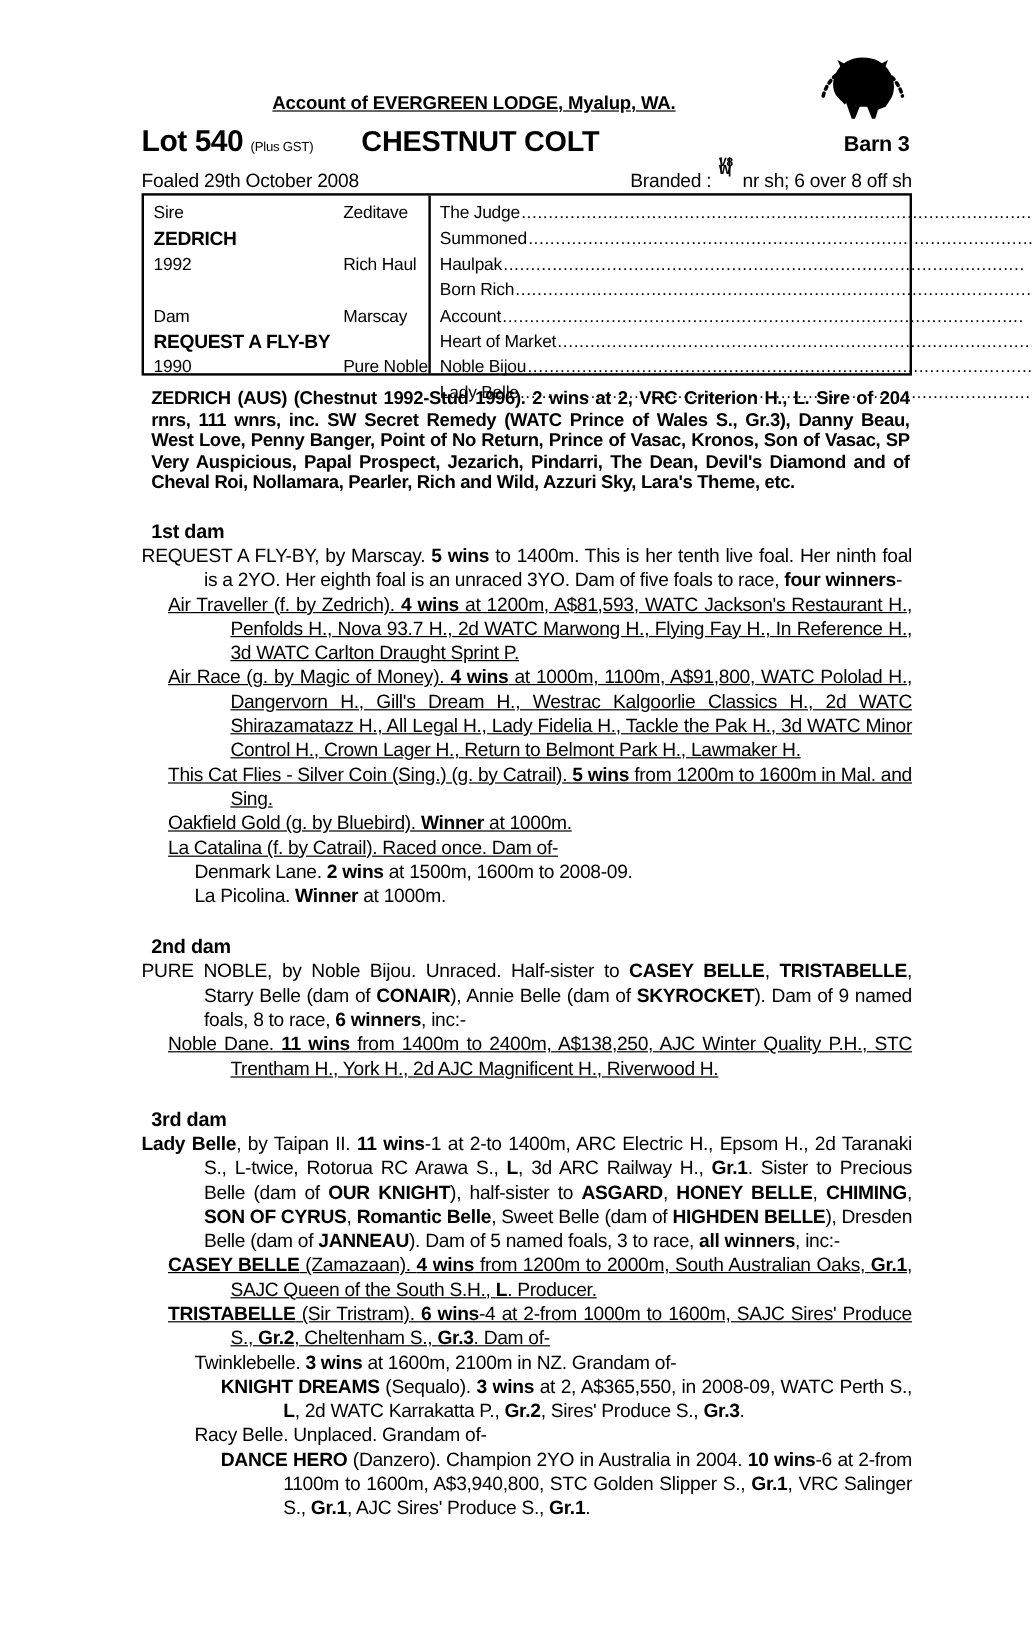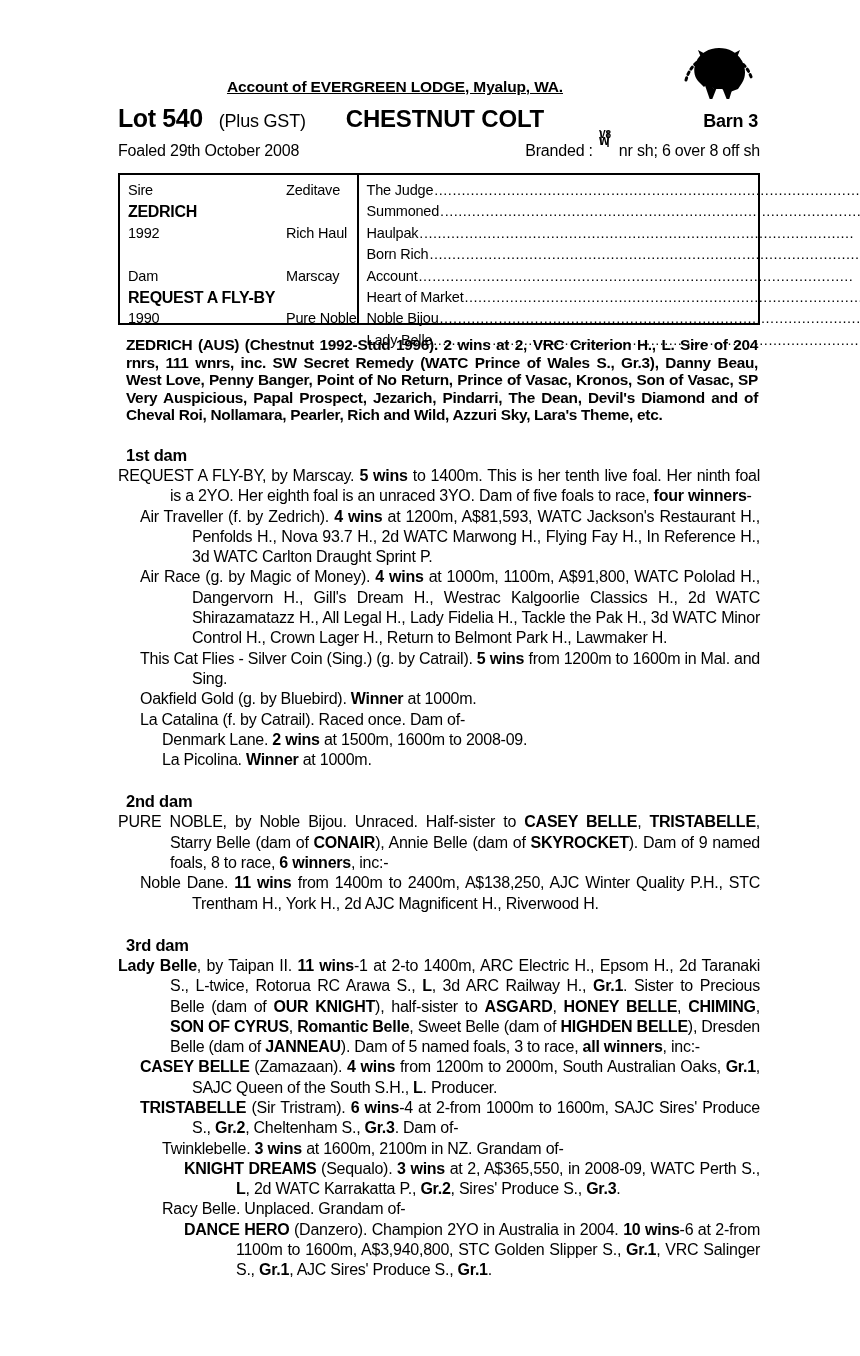--- a/index.html
+++ b/index.html
@@ -42,22 +42,22 @@
     align-items: baseline;
     margin-top: 8px;
     padding-right: 0;
   }
   .lot-no {
     font-size: 25px;
     font-weight: bold;
     letter-spacing: -0.4px;
   }
   .plus-gst {
-    font-size: 18px;
-    margin-left: 16px;
+    font-size: 11px;
+    margin-left: 6px;
     letter-spacing: -0.2px;
   }
   .colt-title {
     font-size: 24px;
     font-weight: bold;
     letter-spacing: -0.2px;
     margin-left: 40px;
   }
   .barn {
     margin-left: auto;
@@ -96,21 +96,21 @@
   .logo {
     position: absolute;
     right: 0px;
     top: 40px;
     width: 82px;
     height: 75px;
   }
 
   
   .ped-table {
-    margin-top: 13px;
+    margin-top: 0;
     border: 2px solid #000;
     display: flex;
     height: 152px;
     box-sizing: border-box;
   }
   .ped-left {
     width: 347px;
     box-sizing: border-box;
     padding: 5px 0 0 8px;
     border-right: 2px solid #000;
@@ -183,21 +183,21 @@
   .ent {
     font-size: 16px;
     line-height: 20.3px;
     letter-spacing: -0.25px;
     text-align: justify;
     text-justify: inter-word;
   }
   .ent b { font-weight: bold; }
   
   .lvl0 { padding-left: 52px; text-indent: -52px; }
-  .lvl1 { padding-left: 74px; text-indent: -52px; }
+  .lvl1 { padding-left: 74px; text-indent: -52px; text-decoration: underline; }
   .lvl2 { padding-left: 96px; text-indent: -52px; }
   .lvl3 { padding-left: 118px; text-indent: -52px; }
 </style>
 </head>
 <body>
 
 <div class="page">
 
   <div class="header-block">
 

